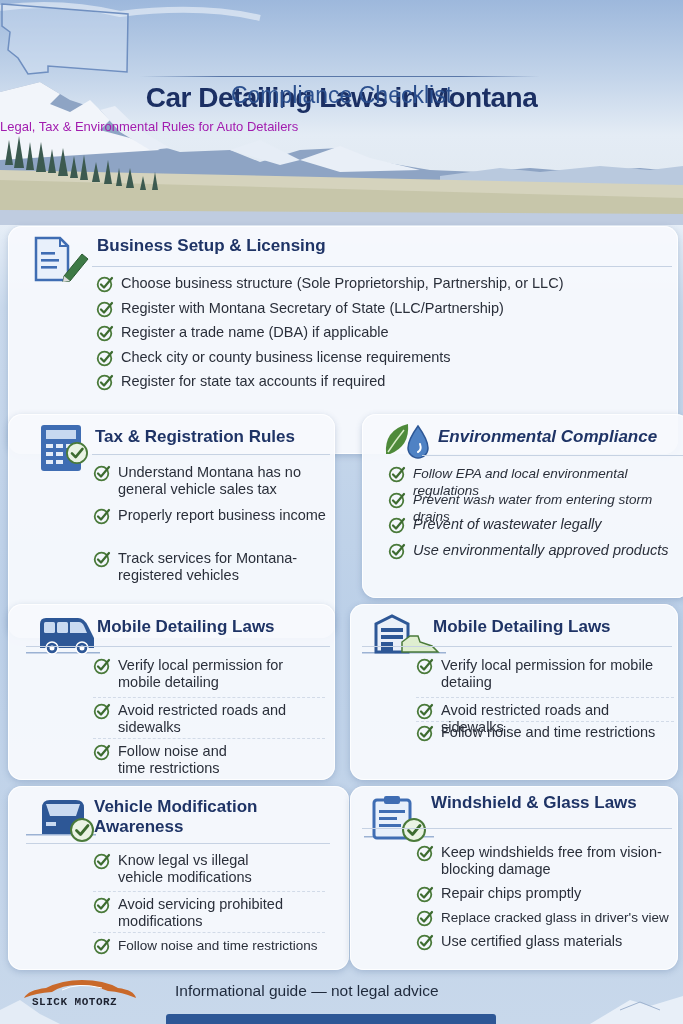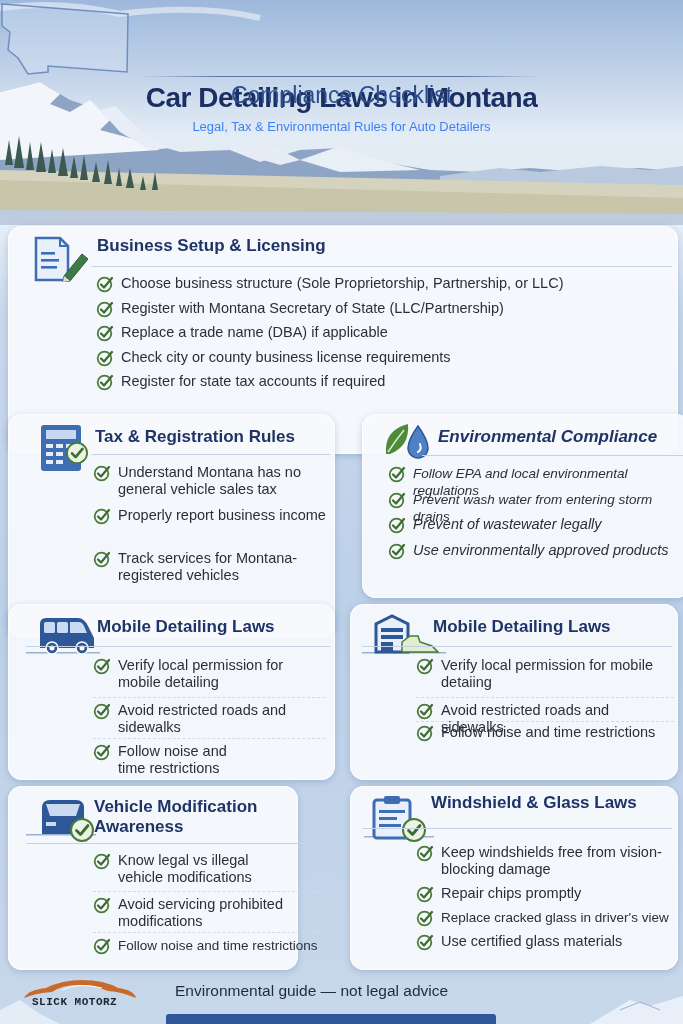--- a/index.html
+++ b/index.html
@@ -22,22 +22,22 @@
   }
   .title-rule {
     position: absolute; left: 140px; top: 76px; width: 400px; height: 1px;
     background: linear-gradient(90deg, transparent, #5a77a8 20%, #5a77a8 80%, transparent);
   }
   .subtitle {
     position: absolute; left: 0; width: 683px; top: 82px; text-align: center;
     font-size: 23px; color: #2b4f8e;
   }
   .tagline {
-    position: absolute; left: 0; width: 683px; top: 119px; text-align: center;
-    font-size: 13px; color: #3b82f6;
+    position: absolute; left: 0; width: 683px; top: 119px; 
+    font-size: 13px; color: #a21caf;
   }
 
   .card {
     position: absolute;
     background: rgba(246, 249, 253, 0.94);
     border-radius: 14px;
     box-shadow: 0 2px 6px rgba(60, 90, 140, 0.25), inset 0 0 0 1px rgba(255,255,255,0.8);
   }
   .card-title {
     position: absolute; font-weight: bold; color: #1f3466; font-size: 17px; line-height: 20px;
@@ -136,21 +136,21 @@
   <div class="card-rule" style="left:84px; top:40px; width:580px;"></div>
   <ul class="list" style="left:88px; top:49px; width:570px;">
     <li style="height:24.5px;"><svg class="chk">
           <use href="#chk"></use>
         </svg><span>Choose business structure (Sole Proprietorship, Partnership, or LLC)</span></li>
     <li style="height:24.5px;"><svg class="chk">
           <use href="#chk"></use>
         </svg><span>Register with Montana Secretary of State (LLC/Partnership)</span></li>
     <li style="height:24.5px;"><svg class="chk">
           <use href="#chk"></use>
-        </svg><span>Replace a trade name (DBA) if applicable</span></li>
+        </svg><span>Register a trade name (DBA) if applicable</span></li>
     <li style="height:24.5px;"><svg class="chk">
           <use href="#chk"></use>
         </svg><span>Check city or county business license requirements</span></li>
     <li style="height:24.5px;"><svg class="chk">
           <use href="#chk"></use>
         </svg><span>Register for state tax accounts if required</span></li>
   </ul>
 </div>
 
 <div class="card" style="left:8px; top:414px; width:327px; height:224px;">
@@ -252,21 +252,21 @@
         </svg><span>Verify local permission for mobile detaiing</span></li>
     <li style="height:24px; padding-top:4px;"><svg class="chk" style="top:4px;">
           <use href="#chk"></use>
         </svg><span>Avoid restricted roads and sidewalks</span></li>
     <li style="height:24px; padding-top:2px;"><svg class="chk" style="top:2px;">
           <use href="#chk"></use>
         </svg><span>Follow noise and time restrictions</span></li>
   </ul>
 </div>
 
-<div class="card" style="left:8px; top:786px; width:290px; height:184px;">
+<div class="card" style="left:8px; top:786px; width:341px; height:184px;">
   <svg class="icon" style="left:18px; top:8px;" width="74" height="50" viewBox="0 0 74 50">
     <rect x="0" y="40" width="70" height="1.5" fill="#9bb2d3"></rect>
     <path d="M16 40 L16 14 Q16 6 24 6 L50 6 Q58 6 58 14 L58 40 Z" fill="#2d5796"></path>
     <path d="M20 10 L54 10 L50 22 L24 22 Z" fill="#c9daf1"></path>
     <rect x="20" y="28" width="10" height="4" fill="#c9daf1"></rect>
     <use href="#badgechk" x="44" y="24" width="24" height="24"></use>
   </svg>
   <div class="card-title" style="left:86px; top:11px; width:220px;"><span>Vehicle Modification Awareness</span></div>
   <div class="card-rule" style="left:18px; top:57px; width:304px;"></div>
   <ul class="list divided" style="left:85px; top:66px; width:232px;">
@@ -315,14 +315,14 @@
   <path d="M590 34 L630 10 L650 16 L683 6 L683 34 Z" fill="#e8eff8"></path>
   <path d="M620 20 L640 12 L660 20" stroke="#9fb3cf" stroke-width="1" fill="none"></path>
 </svg>
 <div class="logo">
   <svg style="position:absolute; left:0; top:0;" width="120" height="22" viewBox="0 0 120 22">
     <path d="M2 20 Q6 12 24 10 Q40 2 60 2 Q82 2 96 10 Q112 12 114 20 Q100 14 86 13 Q70 6 56 7 Q40 7 30 14 Q14 15 2 20 Z" fill="#c9692a"></path>
     <path d="M40 12 Q56 4 80 10" stroke="#fff" stroke-width="1" fill="none"></path>
   </svg>
   <div class="logo-text">SLICK MOTORZ</div>
 </div>
-<div class="footer-text">Environmental guide — not legal advice</div>
+<div class="footer-text">Informational guide — not legal advice</div>
 <div class="footer-bar"></div>
 
 </body></html>

